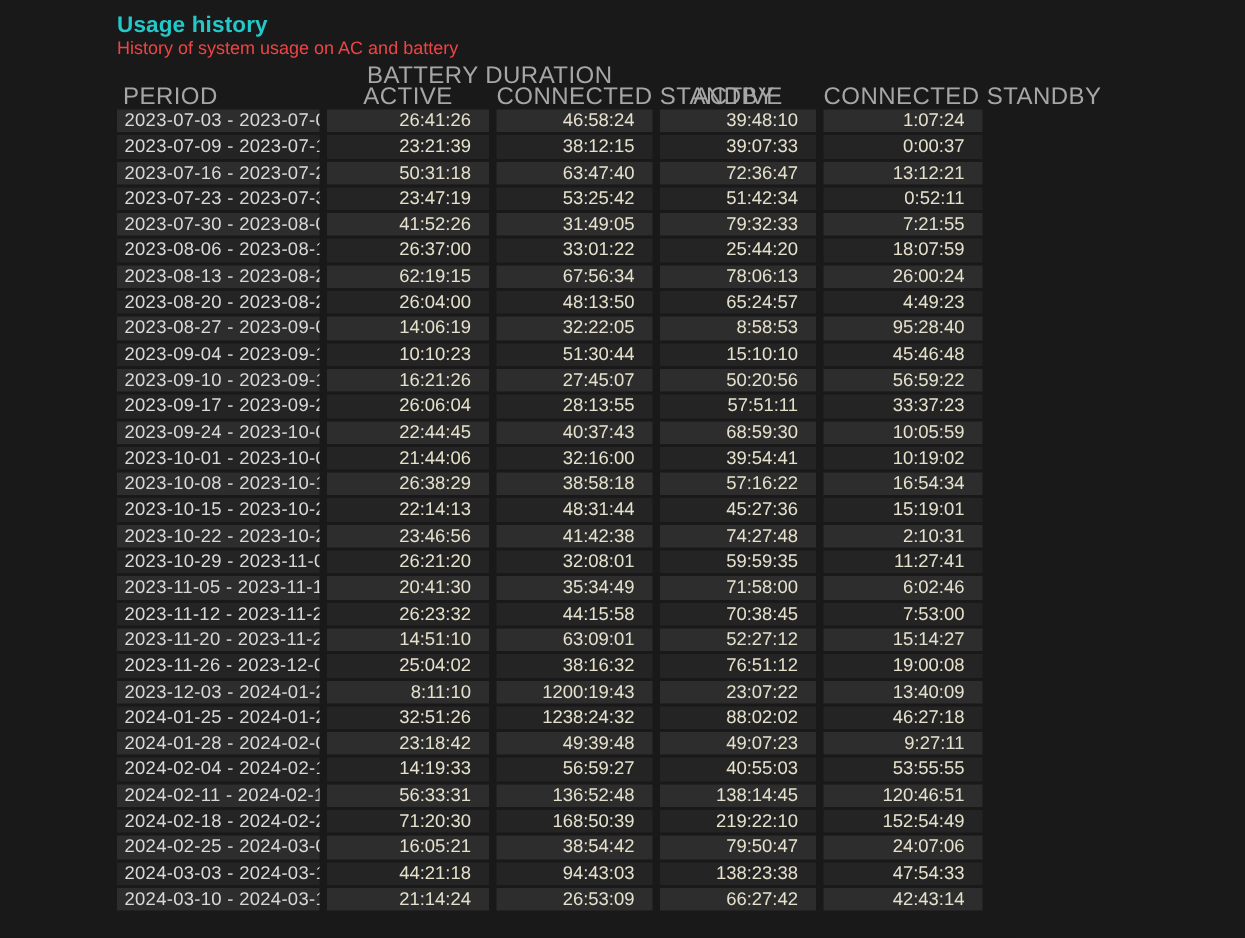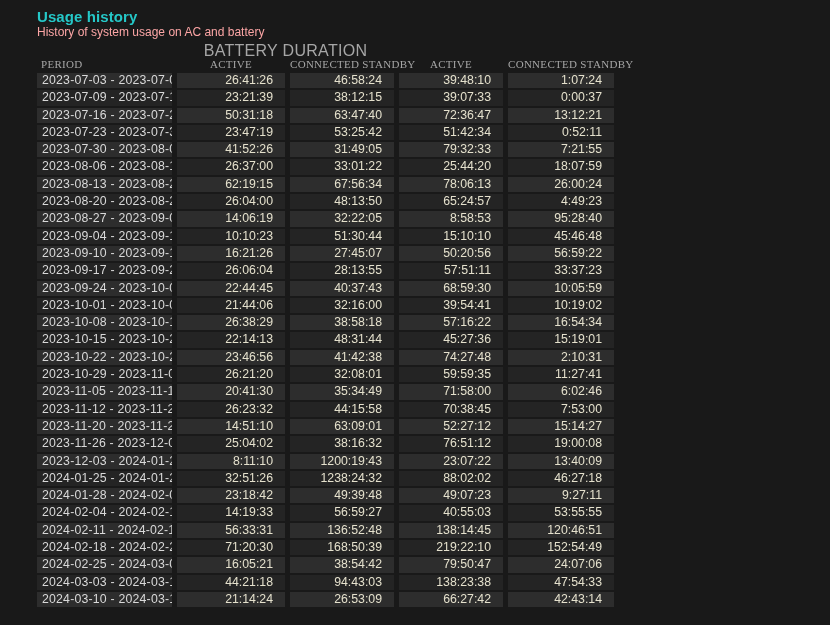--- a/index.html
+++ b/index.html
@@ -2,42 +2,42 @@
 <html style="--accent: #25c8c8;"><head>
 <meta charset="utf-8">
 <style>
   html,body{margin:0;padding:0;}
   body{
     width:830px;height:625px;overflow:hidden;
     background:#191919;
     font-family:"Liberation Sans","DejaVu Sans",sans-serif;
     -webkit-font-smoothing:antialiased;
   }
-  .report{margin:8px 0 0 37px;width:577px;}
+  .report{margin:8px 0 0 78px;width:577px;}
   .title{
     margin:0;color:var(--accent,#25c8c8);
     font-size:15px;font-weight:bold;line-height:18px;letter-spacing:.1px;
   }
-  .subtitle{margin:0;color:#fca5a5;font-size:12px;line-height:13px;}
+  .subtitle{margin:0;color:#ef4444;font-size:12px;line-height:13px;}
   .grid{
     display:grid;
     grid-template-columns:135px 108px 104px 104px 106px;
     column-gap:5px;
   }
   .grouphead{margin-top:5px;height:13px;}
   .grouphead .gh{
     color:#a6a6a6;font-size:16px;letter-spacing:.3px;
     text-align:center;line-height:13px;white-space:nowrap;
   }
   .gh.battery{grid-column:2 / span 2;}
   .gh.ac{grid-column:4 / span 2;}
   .colhead{height:13px;margin:1px 0 2px 0;}
   .colhead .ch{
-    color:#a6a6a6;font-size:11px;letter-spacing:.3px;
-    text-align:center;line-height:13px;white-space:nowrap;font-family:Liberation Serif, serif;
+    color:#a6a6a6;font-size:16px;letter-spacing:.3px;
+    text-align:center;line-height:13px;white-space:nowrap;
   }
   .colhead .ch.first{text-align:left;padding-left:4px;}
   .tbody{display:grid;row-gap:2px;}
   .row{height:15.3px;}
   .row .cell{
     font-size:12.3px;line-height:15.3px;white-space:nowrap;overflow:hidden;
   }
   .tbody .row:nth-child(odd) .cell{background:#2d2d2d;}
   .tbody .row:nth-child(even) .cell{background:#242424;}
   .cell.period{color:#d9d9d9;padding-left:5px;letter-spacing:.2px;}

